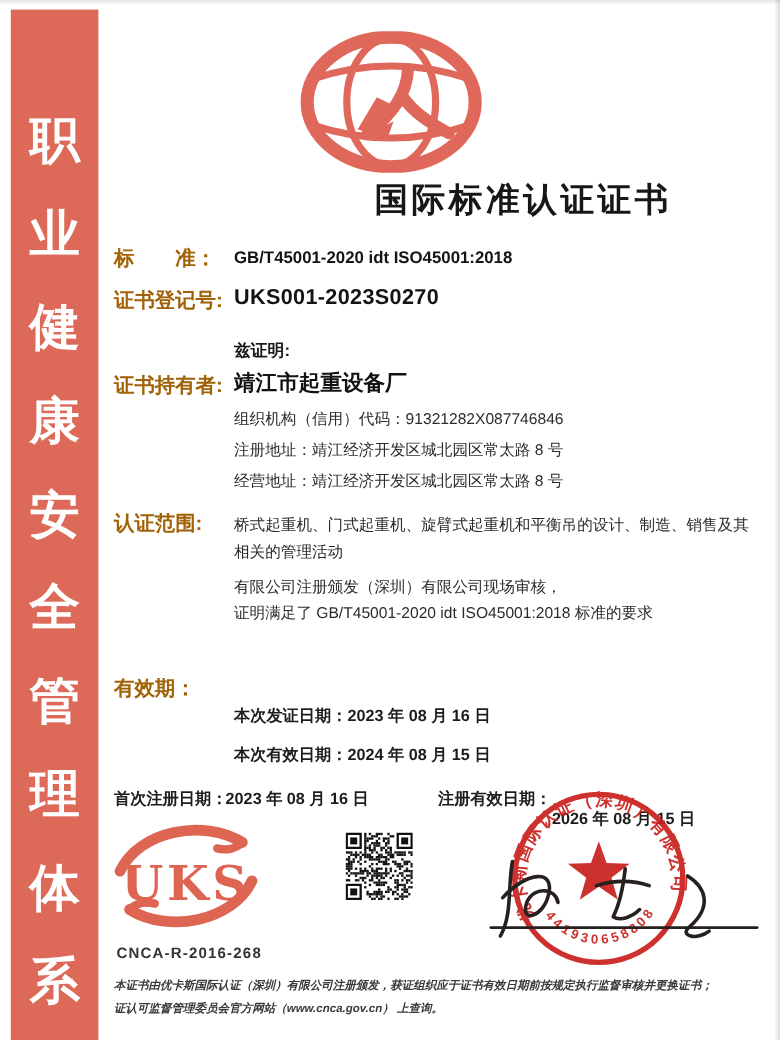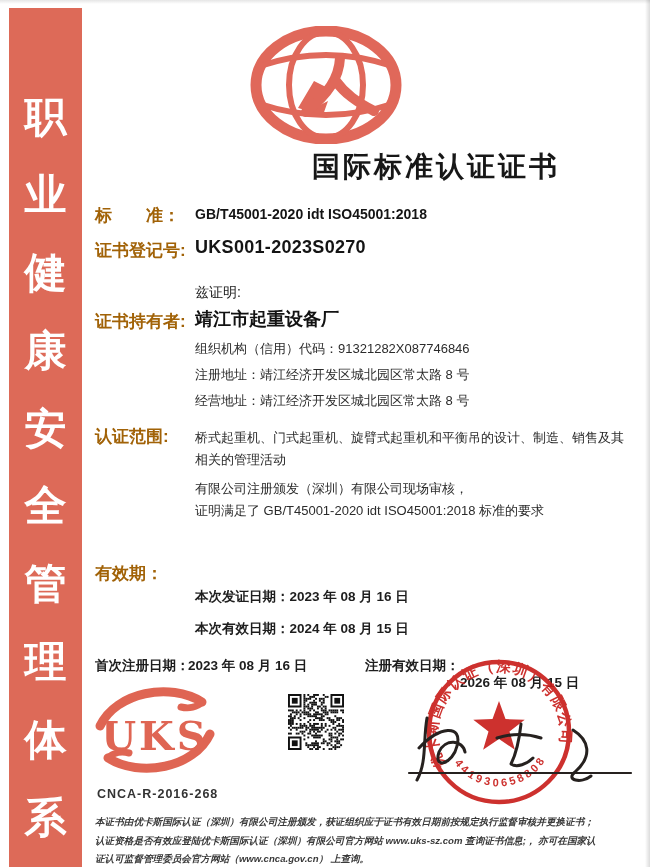--- a/index.html
+++ b/index.html
@@ -34,21 +34,21 @@
 
   .cert-title {
     left:90px; top:148px; width:470px; text-align:right;
     font-size:28px; font-weight:bold; letter-spacing:3px; color:#171717;
   }
 
   .lbl  { left:95px; font-size:17px; font-weight:bold; color:#a16207; white-space:nowrap; }
   .val  { left:195px; white-space:nowrap; }
   .v-std   { font-size:14px; font-weight:bold; color:#141414; }
   .v-certno{ font-size:18px; font-weight:bold; color:#141414; letter-spacing:.3px; }
-  .v-hereby{ font-size:14px; font-weight:normal; color:#1a1a1a; }
+  .v-hereby{ font-size:14px; font-weight:bold; color:#1a1a1a; }
   .v-holder{ font-size:18px; font-weight:bold; color:#121212; }
   .v-info  { font-size:13px; font-weight:500; color:#2b2b2b; }
   .v-block { font-size:13px; font-weight:500; color:#2b2b2b; line-height:22px; width:440px; white-space:normal; }
   .v-date  { font-size:13.5px; font-weight:700; color:#1d1d1d;margin-top:24px; }
 
   
   .uks-logo { left:90px; top:680px; width:130px; height:100px; }
   .cnca-code { left:97px; top:787px; font-size:12.5px; font-weight:bold;
     color:#333; letter-spacing:1px; }
   .qr { left:288px; top:693px; width:56px; height:58px; }
@@ -491,19 +491,18 @@
         <path d="M92 38 C 108 33, 124 34, 136 38"></path>
         <path d="M116 24 C 114 42, 110 56, 106 64 C 112 68, 122 64, 128 58"></path>
         <path d="M168 30 C 184 40, 188 56, 170 72 C 160 80, 176 84, 186 76"></path>
         <line x1="4" y1="73" x2="226" y2="73" stroke-width="2.2"></line>
       </g>
     </svg>
   </div>
 
   <div class="abs disclaimer">
     <div>本证书由优卡斯国际认证（深圳）有限公司注册颁发，获证组织应于证书有效日期前按规定执行监督审核并更换证书；</div>
-    <div>认证资格是否有效应登陆优卡斯国际认证（深圳）有限公司官方网站 www.uks-sz.com 查询证书信息;， 亦可在国家认</div>
     <div>证认可监督管理委员会官方网站（www.cnca.gov.cn） 上查询。</div>
   </div>
 
   <div class="edge-right"></div>
   <div class="edge-top"></div>
 </div>
 
 </body></html>

